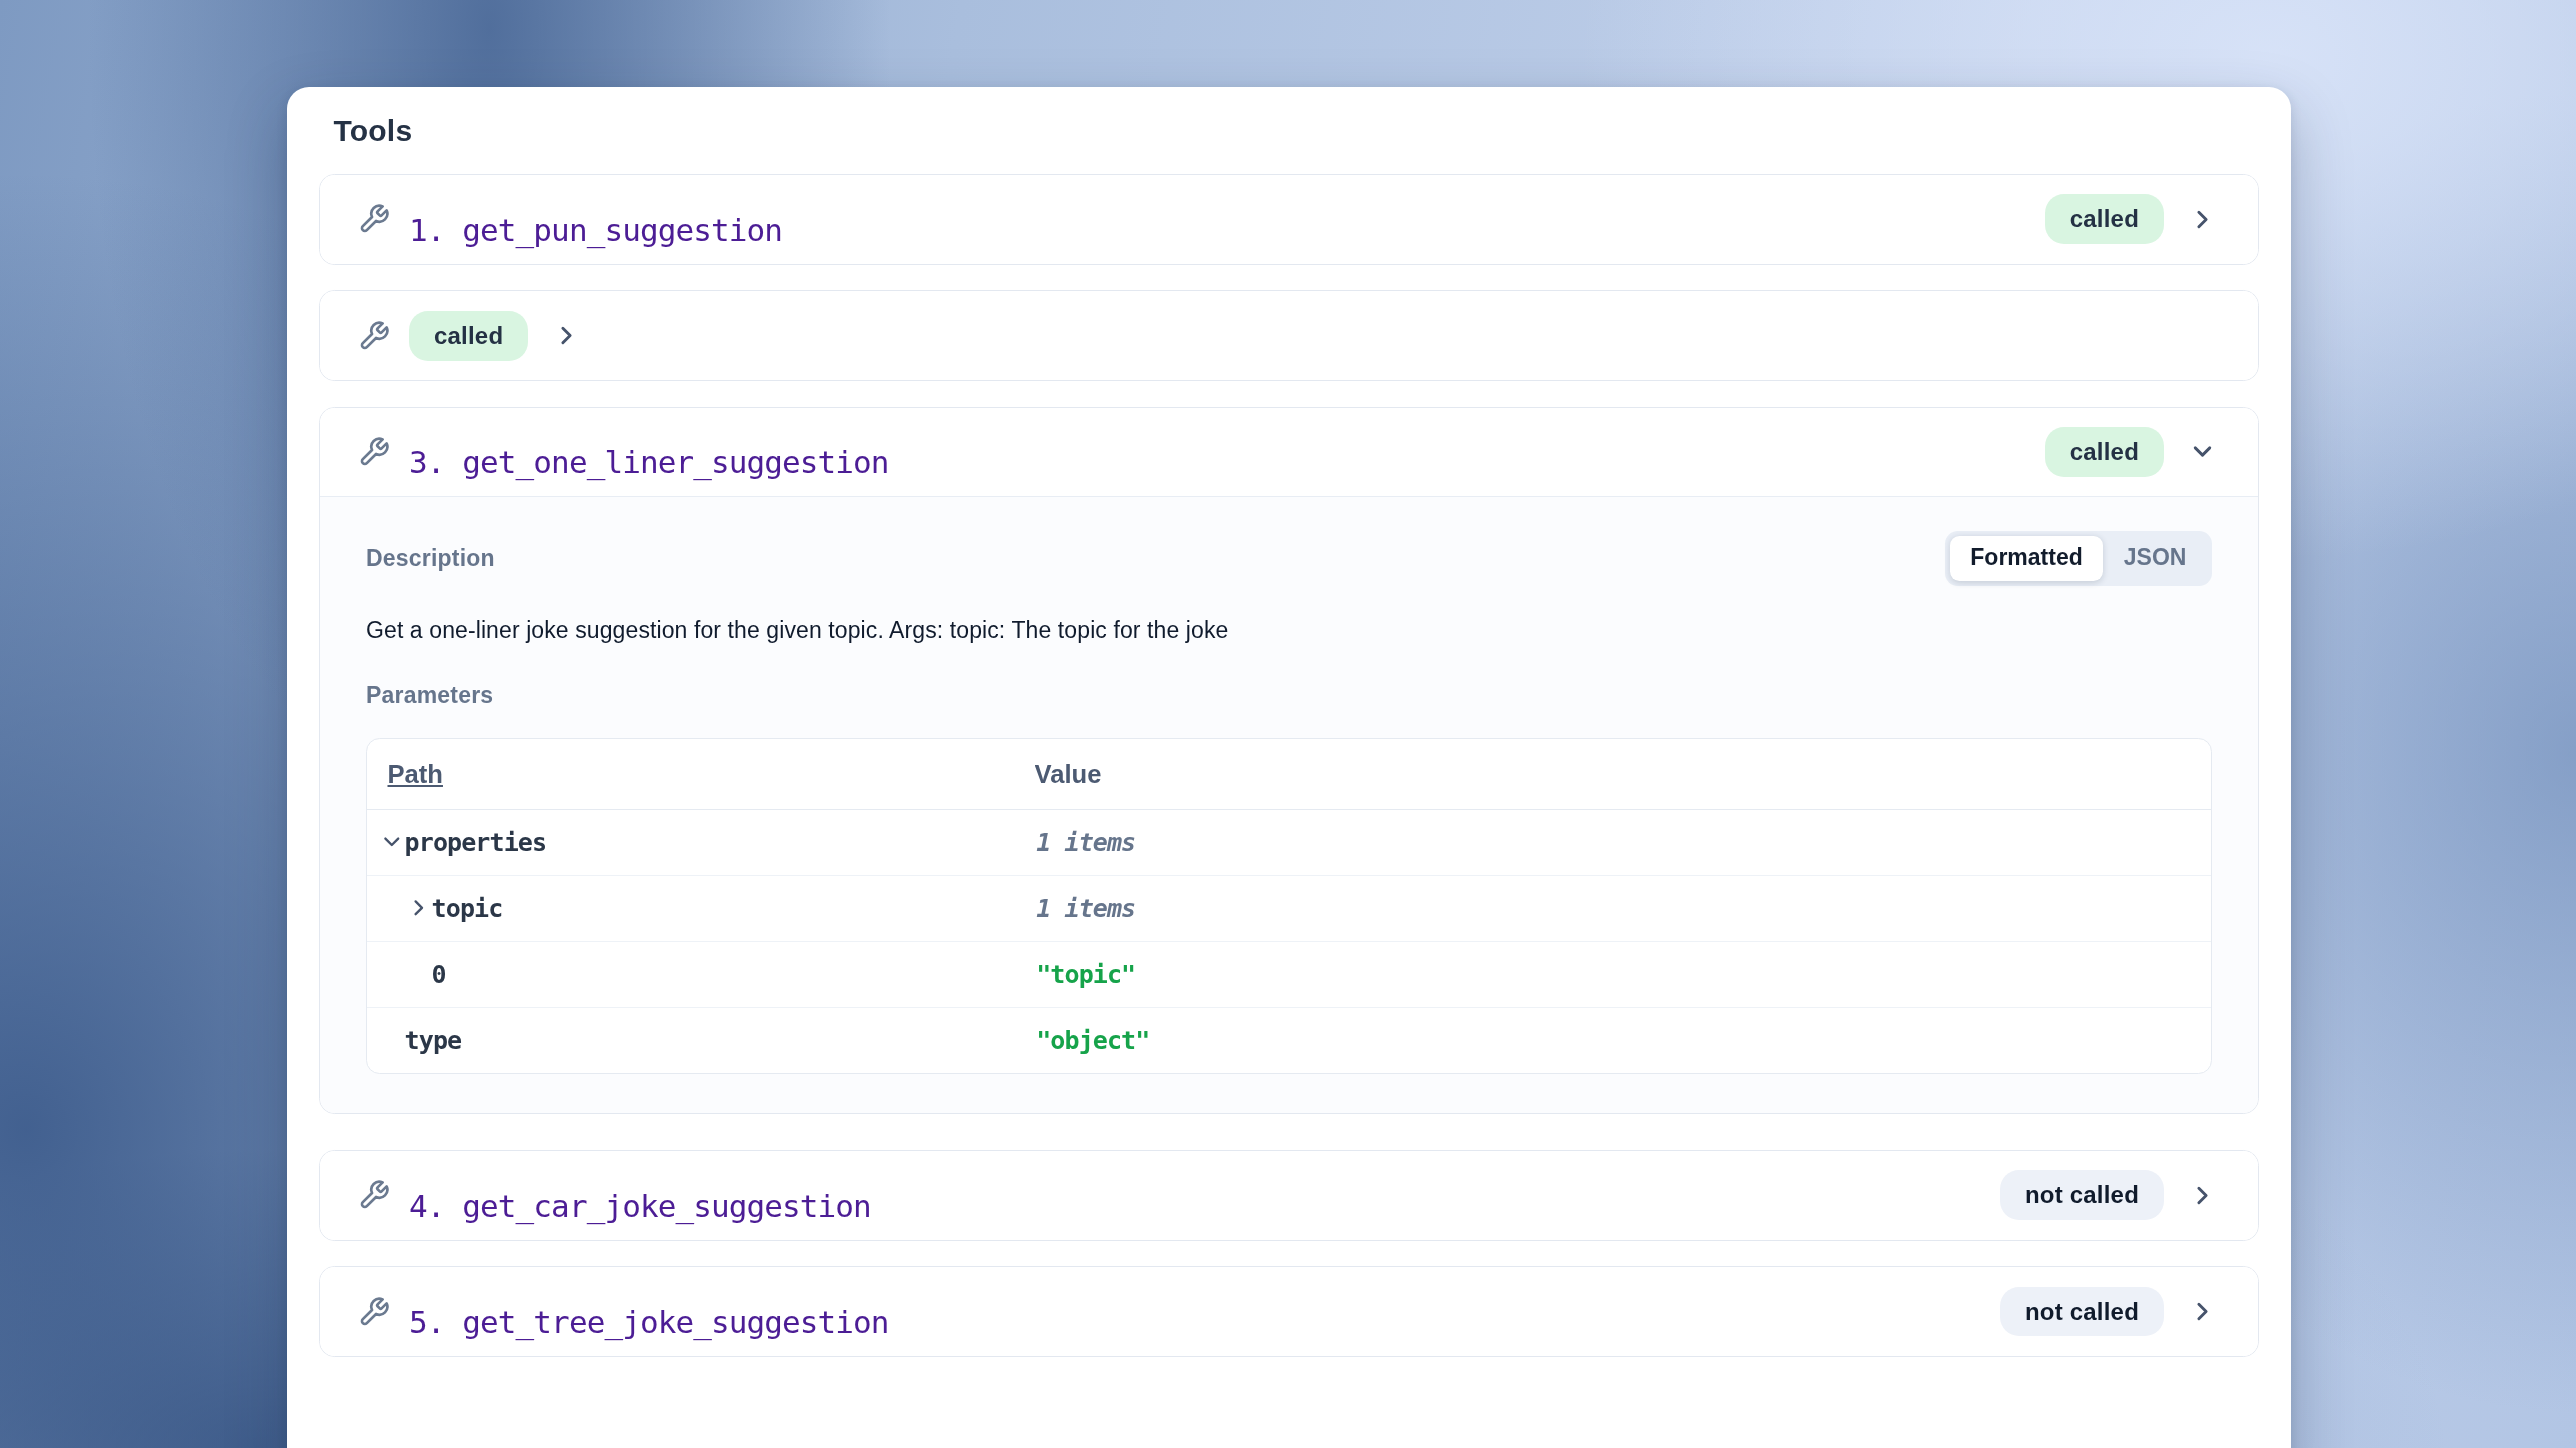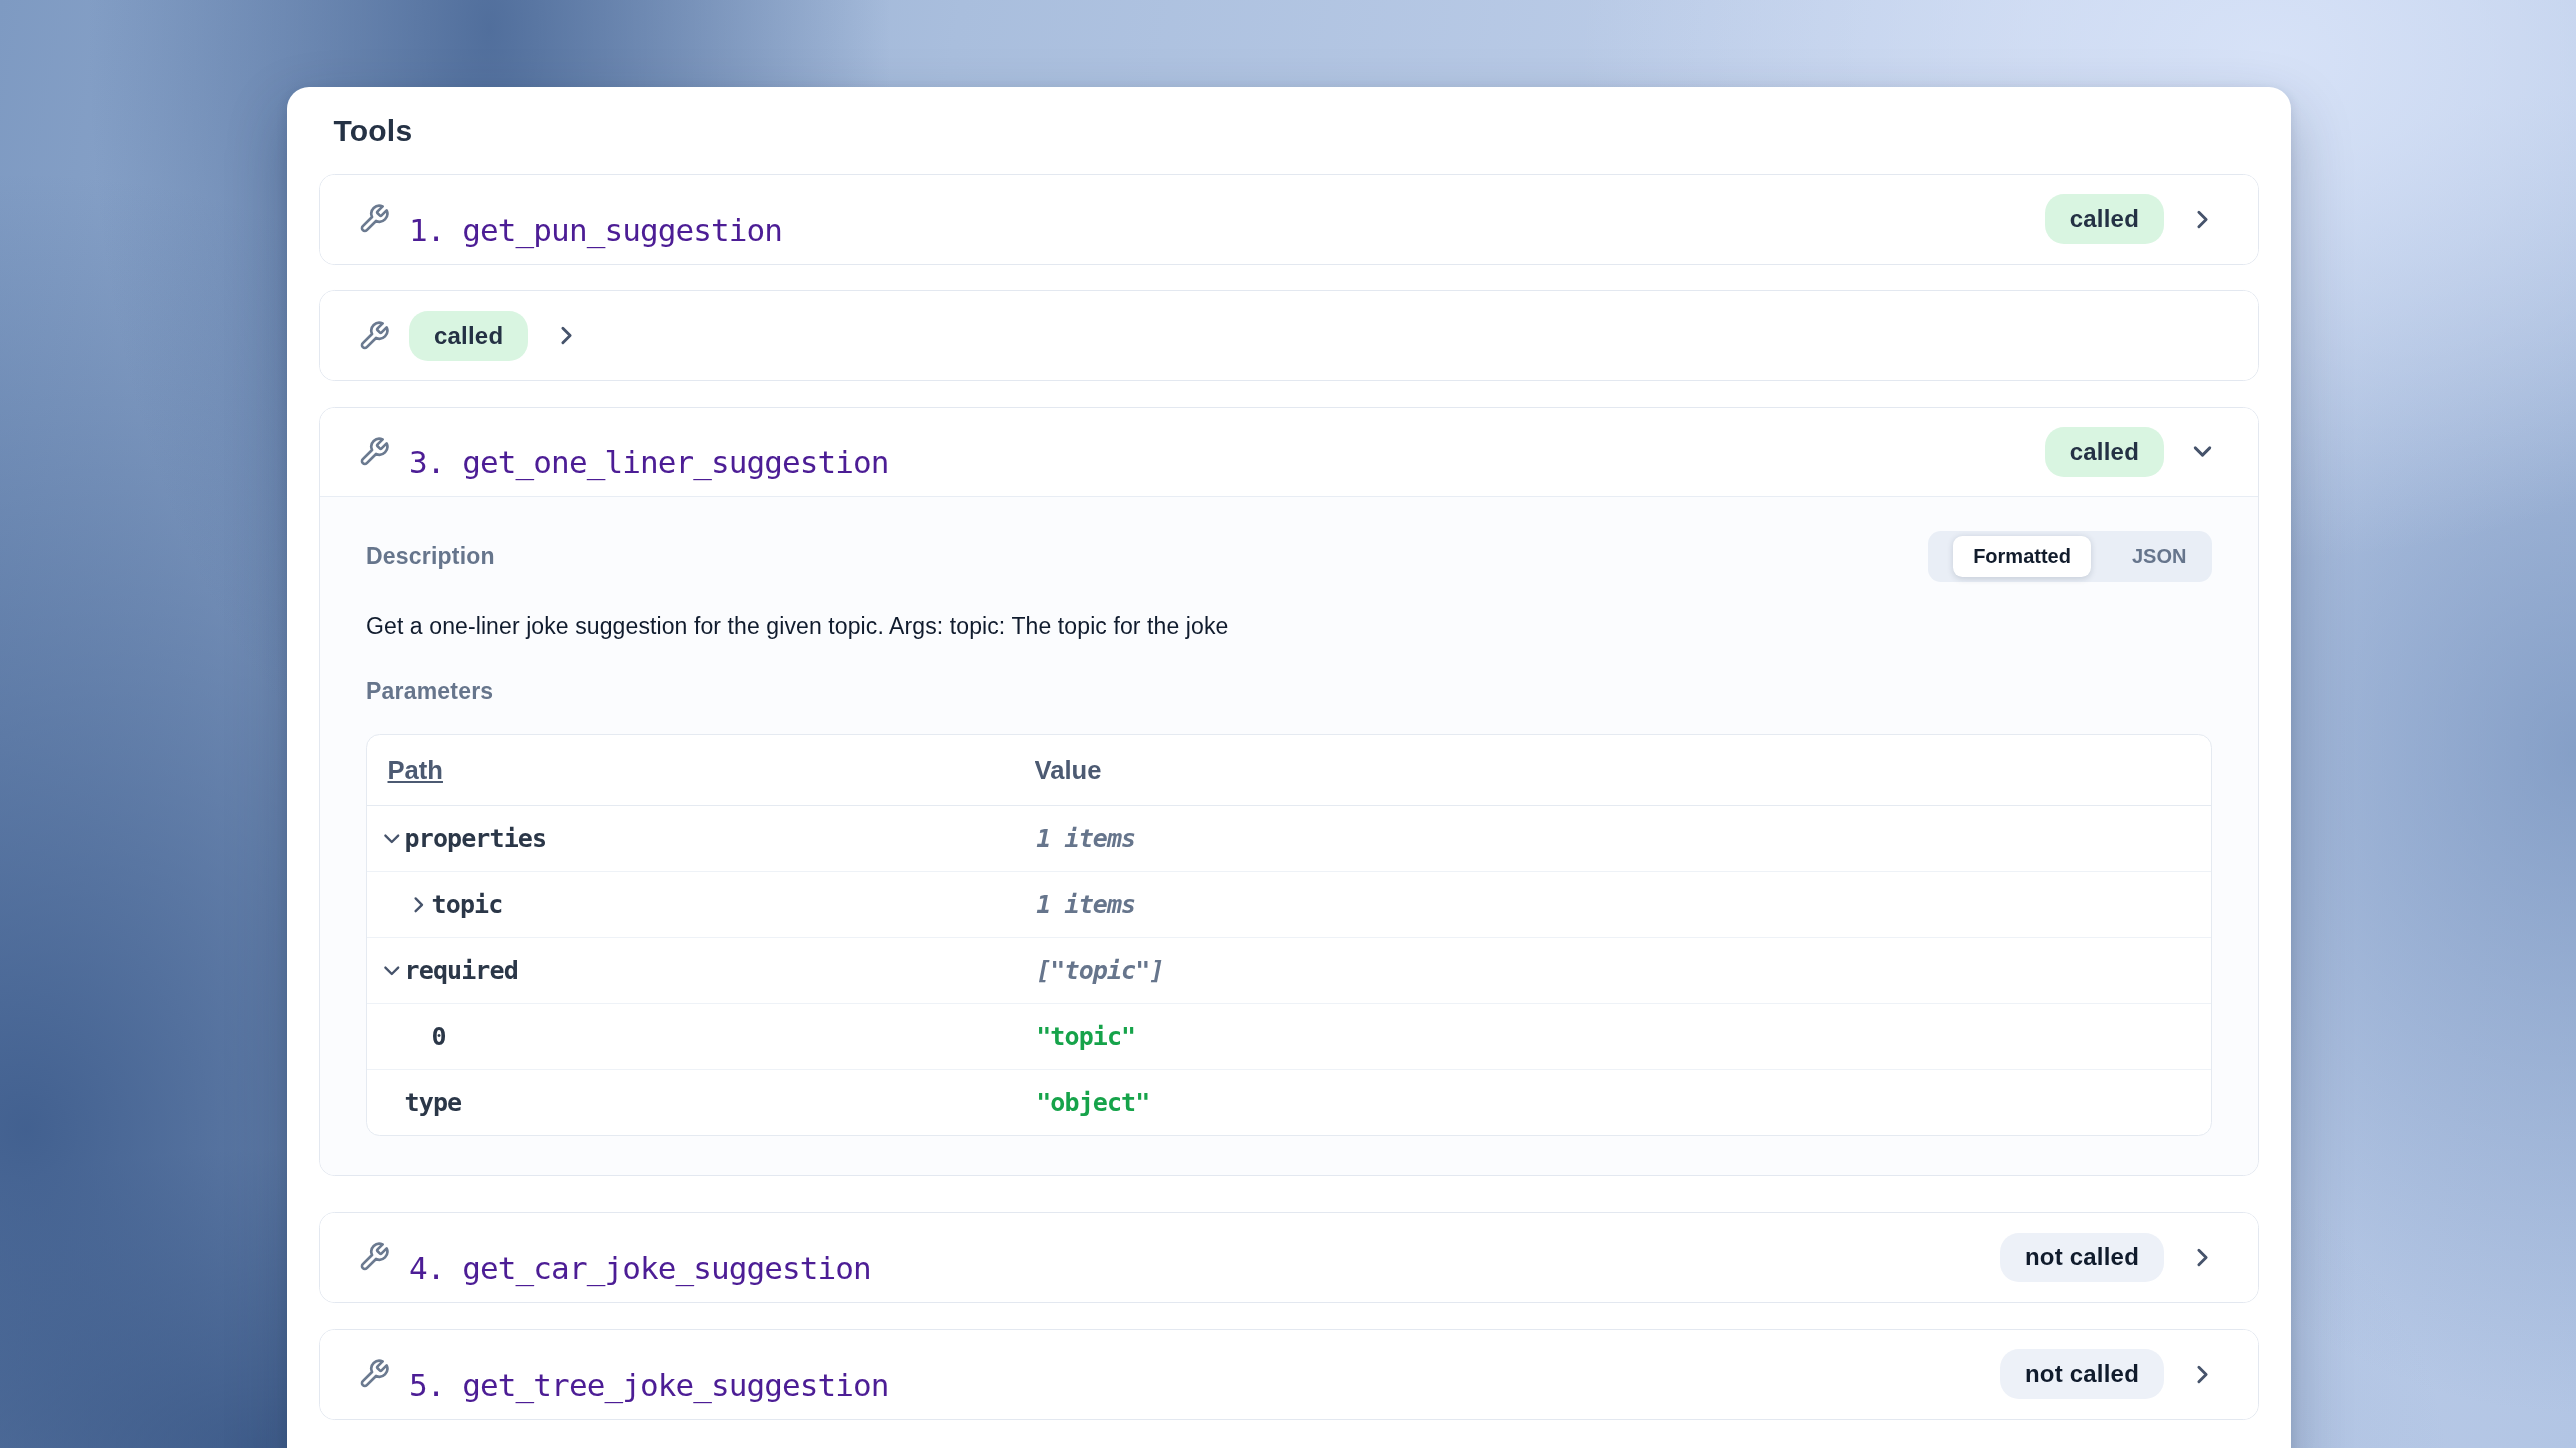--- a/index.html
+++ b/index.html
@@ -73,21 +73,21 @@
 
   
   .tool-body { background: #fbfcfe; padding: 34px 46px 39px 46px; }
   .detail-top { display: flex; align-items: center; justify-content: space-between; }
   .section-label { font-size: 23px; font-weight: 600; color: #66758c; letter-spacing: 0.2px; }
 
   .seg-control {
     display: flex; align-items: center;
     background: #e9eef6; border-radius: 12.8px; padding: 5.1px;
   }
-  .seg-option { font-size: 20px; padding: 8.5px 20.5px; border-radius: 9.4px; line-height: 1.2; cursor: pointer; margin-left: 20px; }
+  .seg-option { font-size: 23px; padding: 8.5px 20.5px; border-radius: 9.4px; line-height: 1.2; cursor: pointer; }
   .seg-option.selected {
     background: #ffffff; color: #121c2c; font-weight: 700;
     box-shadow: 0 1.7px 6.8px rgba(20,35,60,0.16);
   }
   .seg-option.unselected { color: #66758c; font-weight: 600; }
 
   .description-text { margin-top: 31px; font-size: 23px; color: #101b2d; letter-spacing: 0.1px; }
   .params-label { margin-top: 38px; }
 
   
@@ -201,31 +201,20 @@
               <span class="tchev">
                   <svg viewBox="0 0 24 24">
                     <path d="m9 18 6-6-6-6"></path>
                   </svg>
                 </span>
               <span class="key-text">topic</span>
             </div>
             <div class="pcell value"><span class="val-text val-meta">1 items</span></div>
           </div>
 
-          <div class="ptable-row">
-            <div class="pcell path">
-              <span class="tchev">
-                  <svg viewBox="0 0 24 24">
-                    <path d="m6 9 6 6 6-6"></path>
-                  </svg>
-                </span>
-              <span class="key-text">required</span>
-            </div>
-            <div class="pcell value"><span class="val-text val-meta">["topic"]</span></div>
-          </div>
 
           <div class="ptable-row">
             <div class="pcell path indent-1">
               <span class="tchev"></span>
               <span class="key-text">0</span>
             </div>
             <div class="pcell value"><span class="val-text val-string">"topic"</span></div>
           </div>
 
           <div class="ptable-row">

